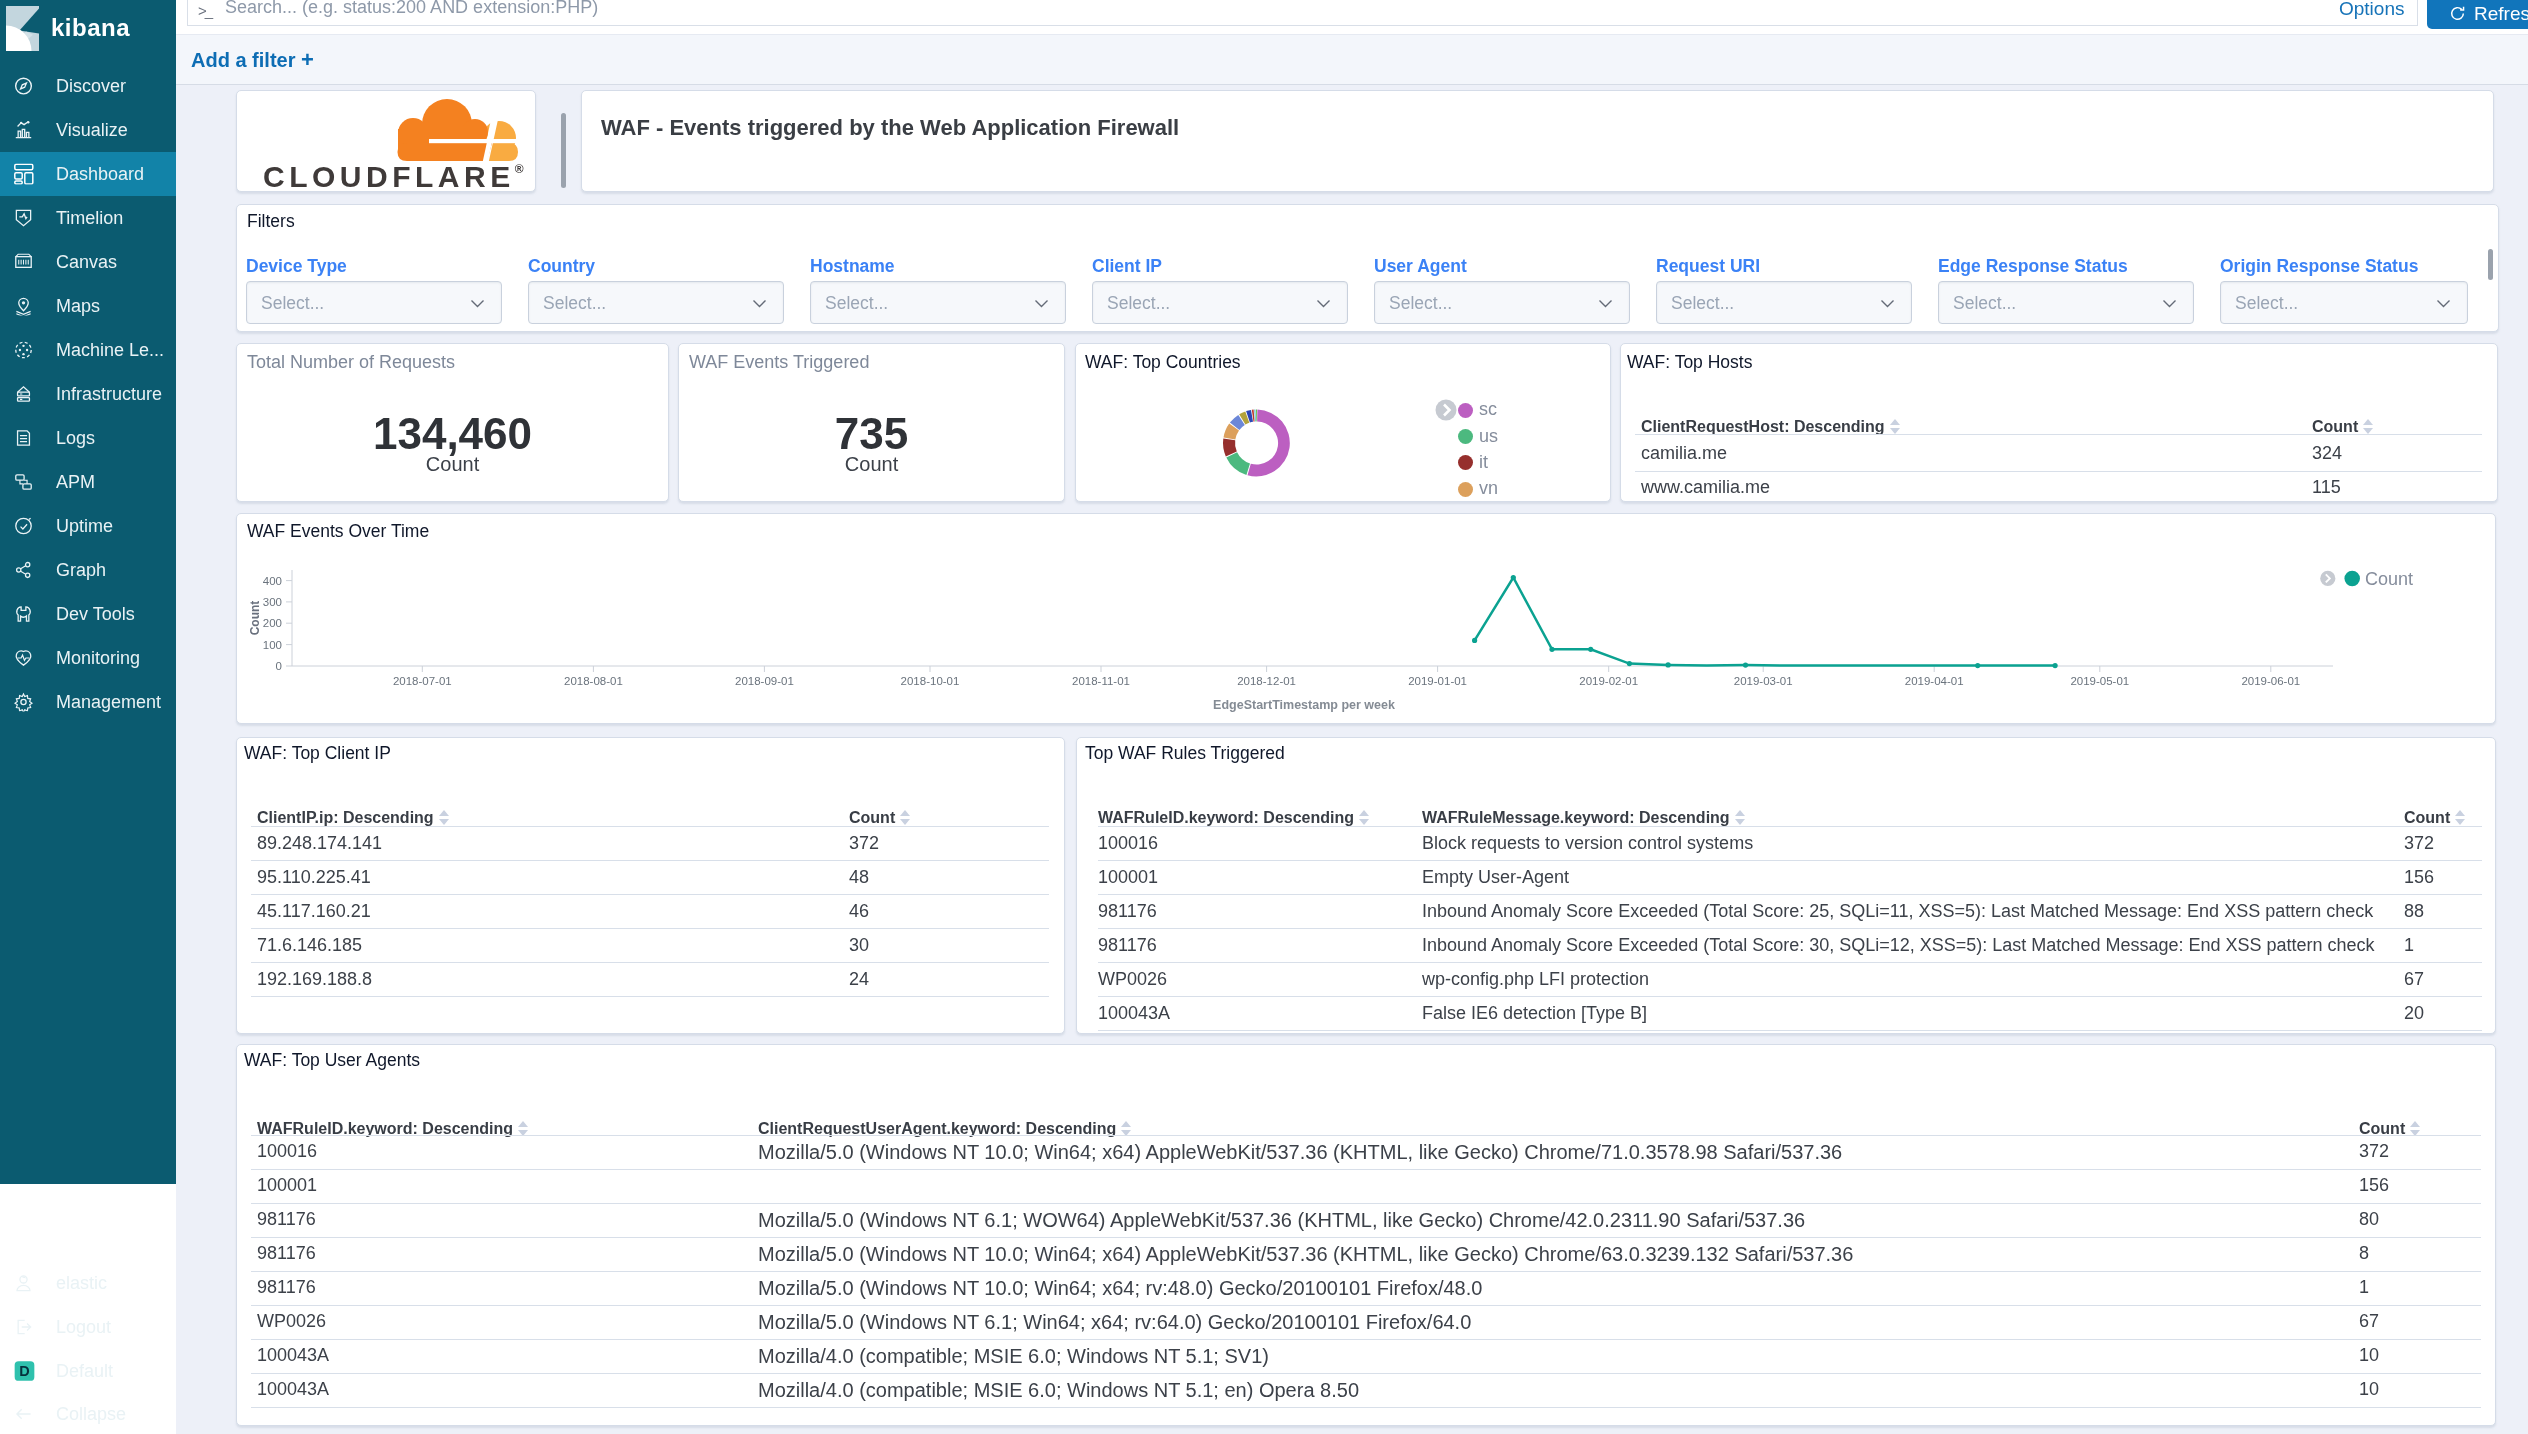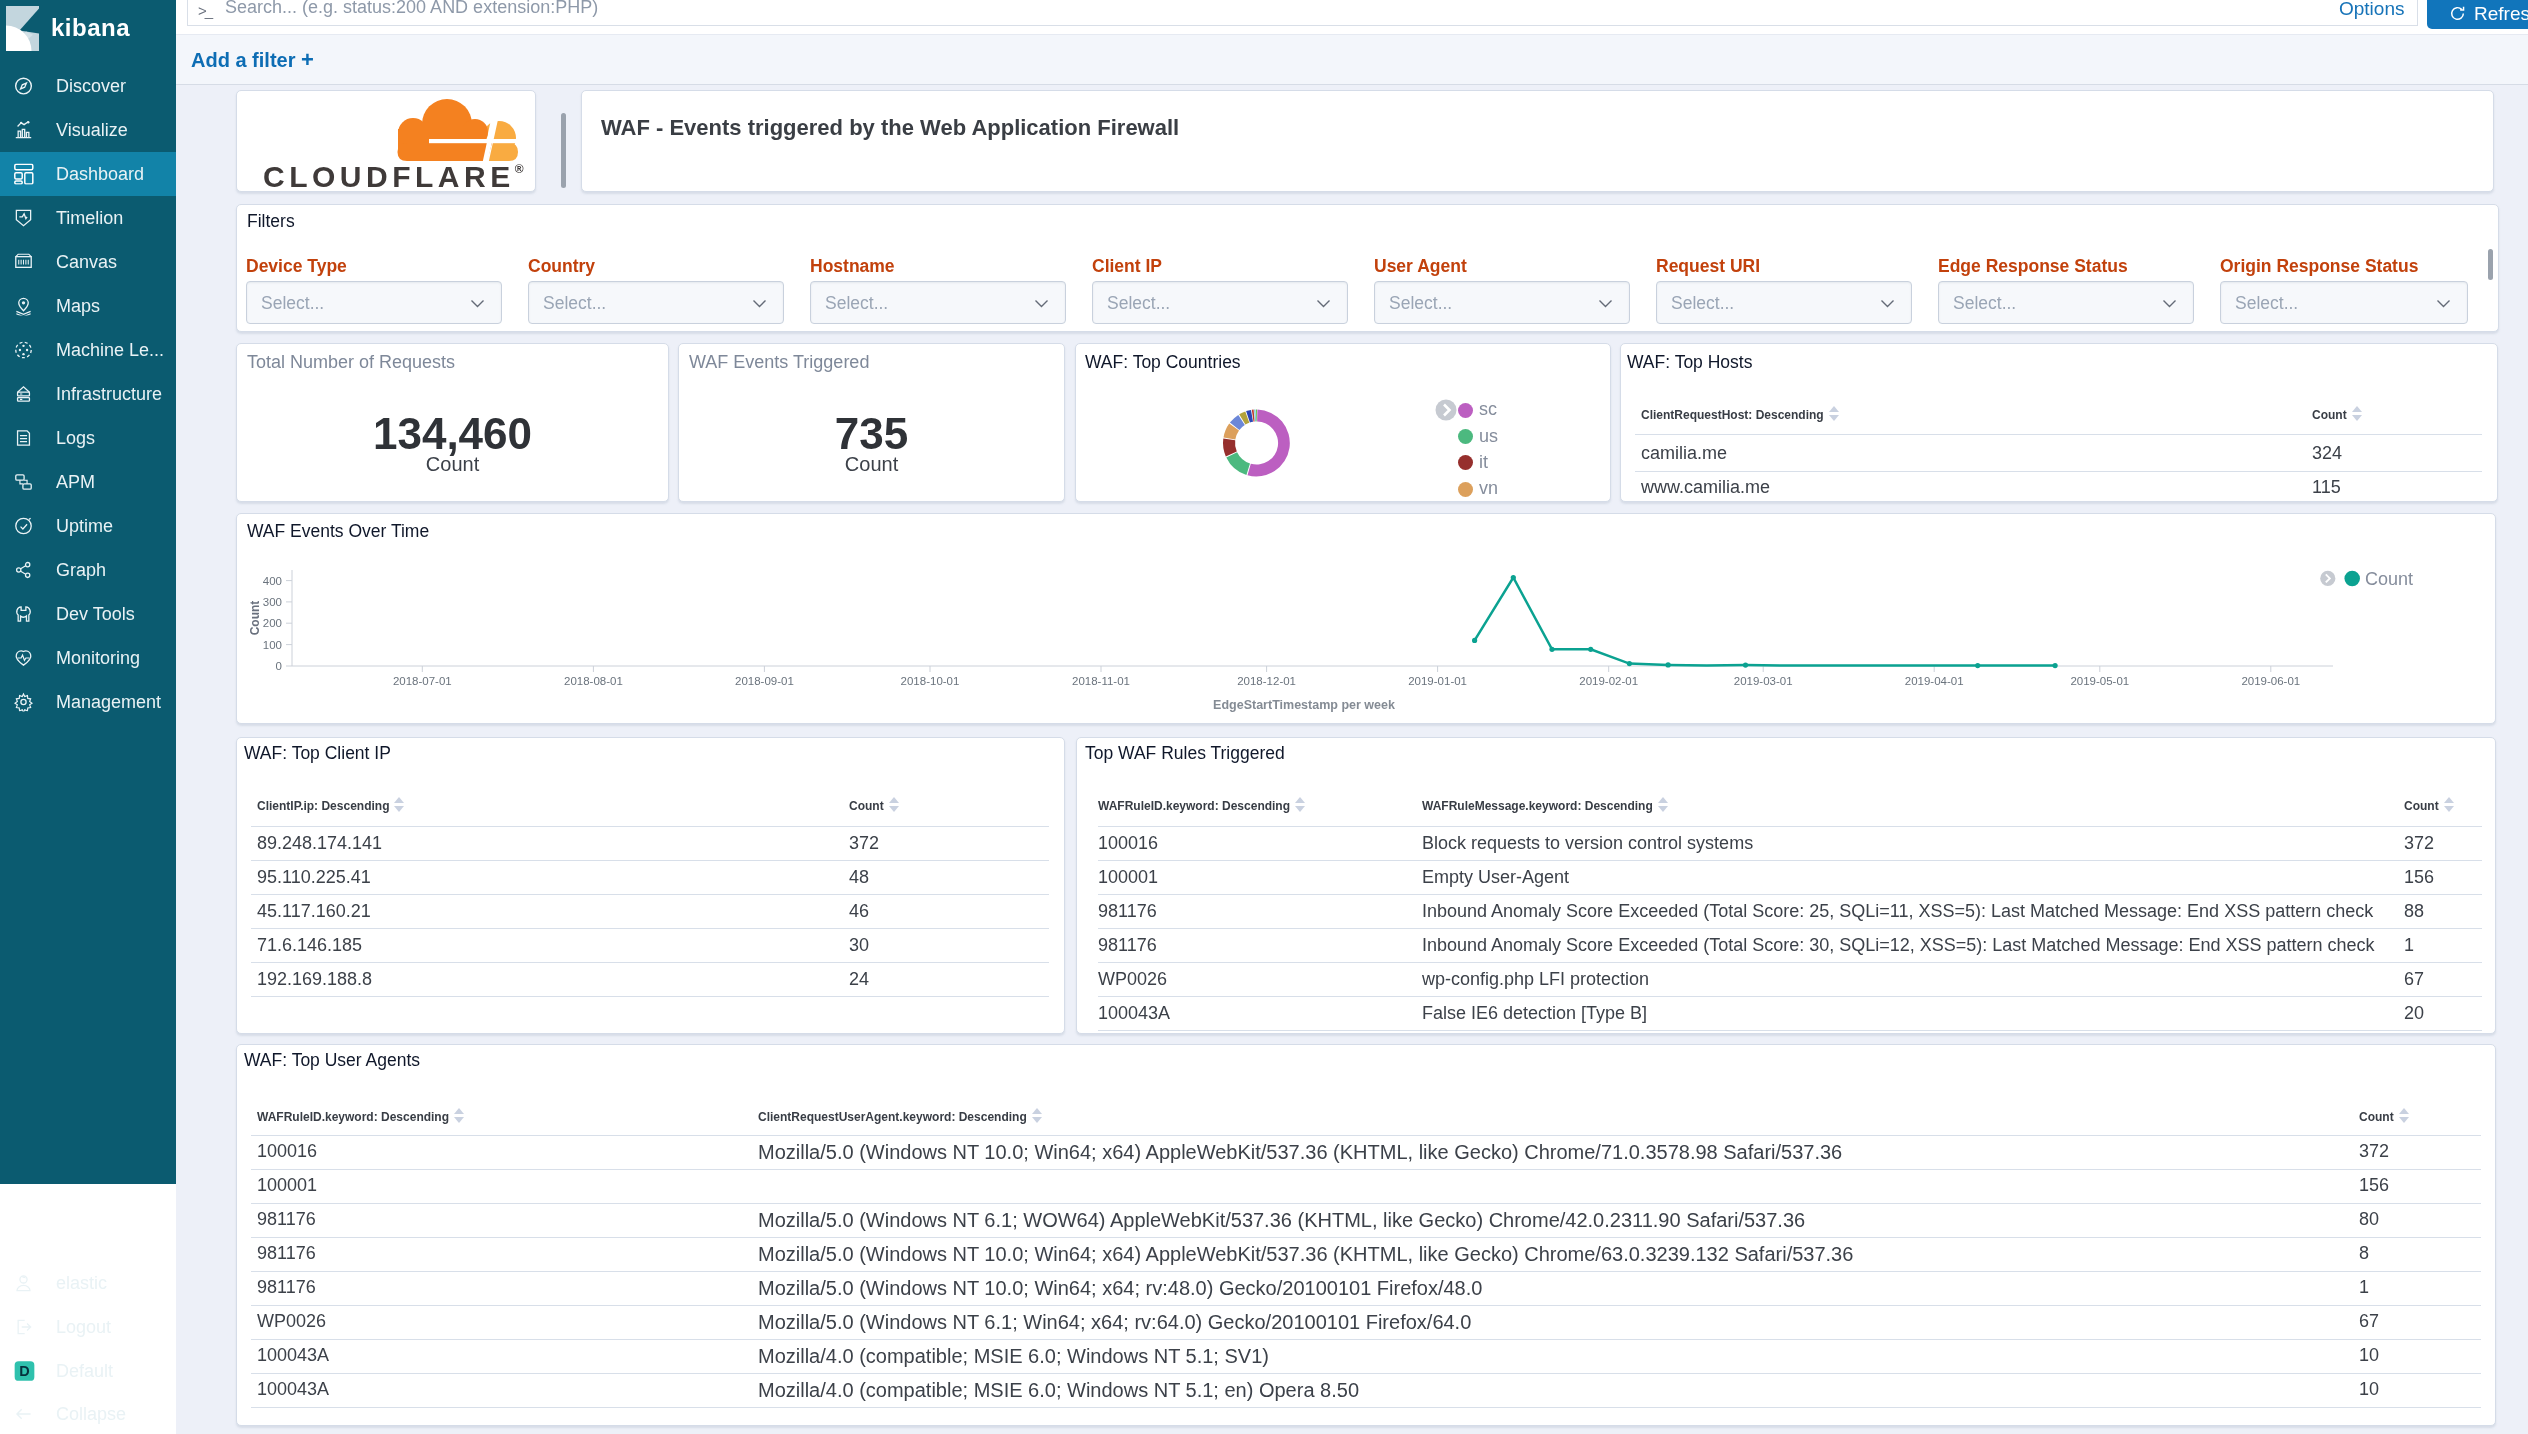--- a/index.html
+++ b/index.html
@@ -16,27 +16,27 @@
 #searchicon { position:absolute; left:22px; top:2px; color:#69707d; font-size:15px; font-family:"Liberation Sans",sans-serif; letter-spacing:-2px;}
 #searchph { position:absolute; left:49px; top:-3px; color:#8e99a9; font-size:18px; }
 #optlink { position:absolute; left:2163px; top:-2px; color:#1673b8; font-size:19px; }
 #refreshbtn { position:absolute; left:2251px; top:-8px; width:110px; height:37px; background:#1175bb; border-radius:5px; color:#fff; font-size:19px; }
 #refreshbtn span { position:absolute; left:47px; top:11px; }
 #filterbar { position:absolute; left:176px; top:34px; width:2352px; height:51px; background:#f3f6fb; border-top:1px solid #e6eaf2; border-bottom:1px solid #d6dce6; }
 #addfilter { position:absolute; left:15px; top:12px; color:#0d6db4; font-size:20px;font-weight:bold; }
 #content { position:absolute; left:176px; top:85px; width:2352px; height:1349px; background:#edf0f8; }
 .panel { position:absolute; background:#fff; border:1px solid #d5dce8; border-radius:5px; box-shadow:0 2px 2px rgba(153,166,188,0.25); }
 .ptitle { position:absolute; color:#0f172a; font-size:17.5px; white-space:nowrap; }
-.thead { position:absolute; color:#383d45; font-size:12px; font-weight:bold; white-space:nowrap; }
+.thead { position:absolute; color:#383d45; font-size:16px; font-weight:bold; white-space:nowrap;margin-top:12px; }
 .tcell { position:absolute; color:#3c4149; font-size:18px; white-space:nowrap; }
 .tline { position:absolute; height:1px; background:#d8dfe9; }
 .sorticon { display:inline-block; position:relative; width:11px; height:15px; margin-left:5px; vertical-align:-2px; }
 .sorticon:before { content:""; position:absolute; left:0; top:0; border:5.5px solid transparent; border-bottom:6px solid #c9d1e0; border-top:none; }
 .sorticon:after { content:""; position:absolute; left:0; bottom:0; border:5.5px solid transparent; border-top:6px solid #c9d1e0; border-bottom:none; }
-.flabel { position:absolute; color:#c2410c; font-size:17.5px; font-weight:bold; white-space:nowrap; }
+.flabel { position:absolute; color:#3b82f6; font-size:17.5px; font-weight:bold; white-space:nowrap; }
 .fselect { position:absolute; width:255px; height:43px; background:#f6f8fb; border:1px solid #c9d1dd; border-radius:4px; box-shadow:inset 0 1px 2px rgba(110,120,140,0.12); }
 .fselect .ph { position:absolute; left:14px; top:11px; color:#9aa5b5; font-size:17.5px; }
 .fselect svg { position:absolute; right:16px; top:17px; }
 .mtitle { position:absolute; color:#7e8899; font-size:18px; white-space:nowrap; }
 .mval { position:absolute; color:#2f3237; font-size:44px; line-height:44px; font-weight:bold; text-align:center; }
 .mcnt { position:absolute; color:#3c4149; font-size:20px; text-align:center; }
 .leglbl { position:absolute; color:#858d9c; font-size:18px; white-space:nowrap; }
 .scrollthumb { position:absolute; width:5px; background:#9aa2ad; border-radius:3px; }
 </style>
 </head>

